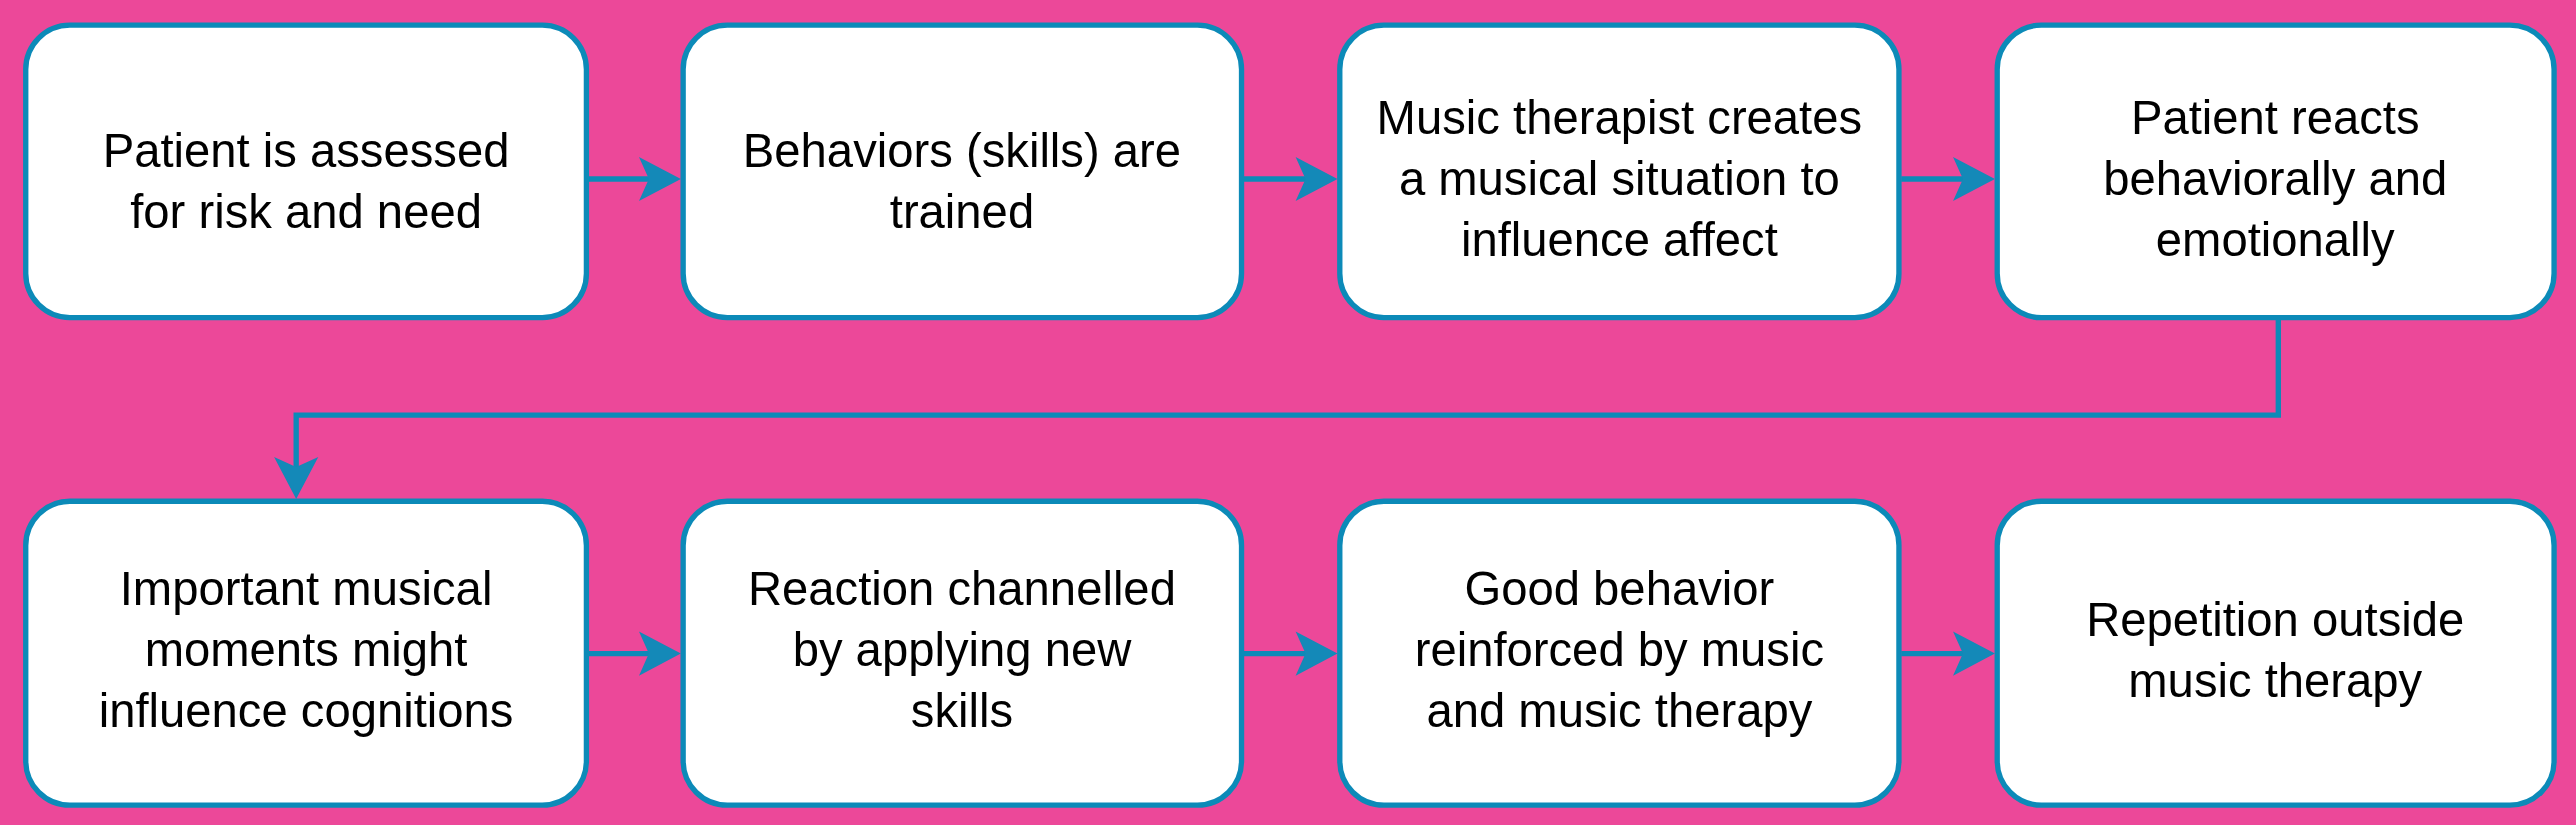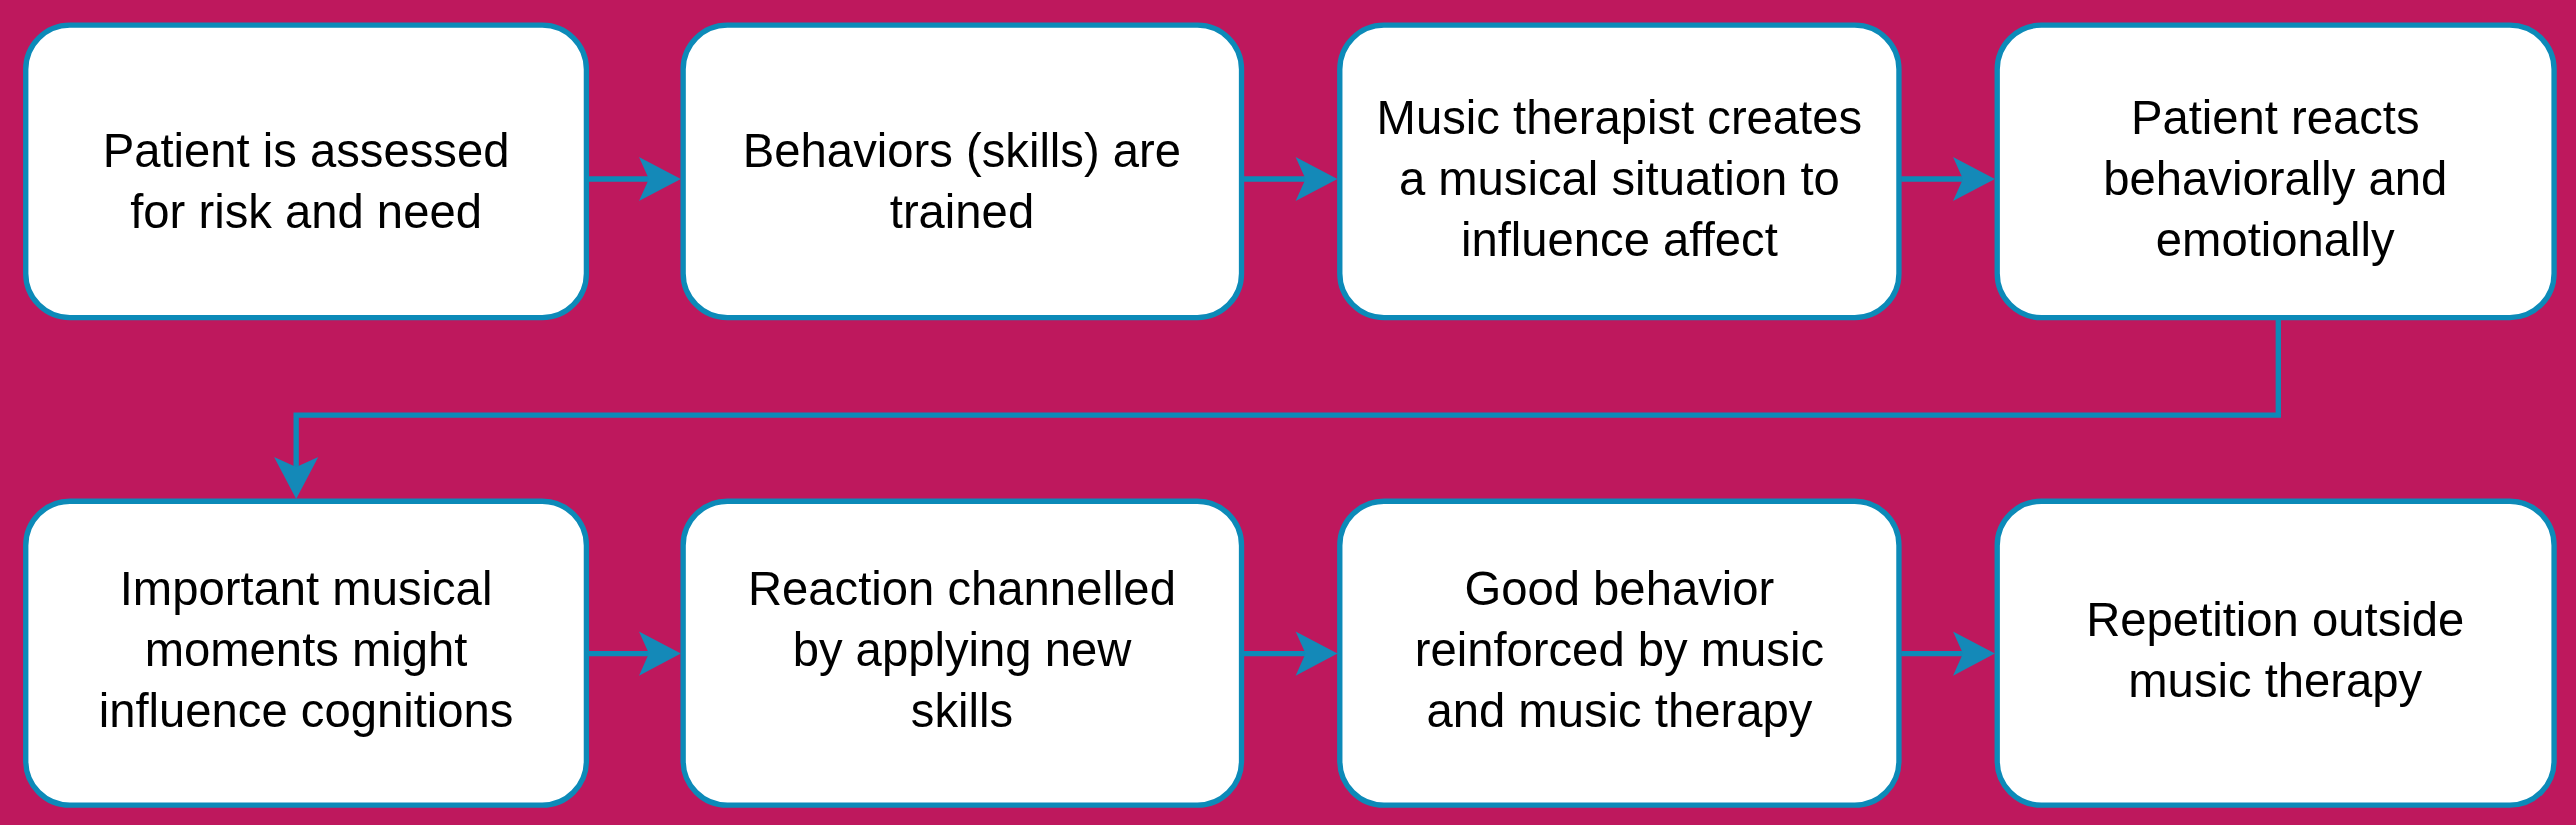--- a/index.html
+++ b/index.html
@@ -11,21 +11,21 @@
   body {
     width: 2576px;
     height: 825px;
     font-family: "Liberation Sans", sans-serif;
     overflow: hidden;
   }
   #flow-root {
     position: relative;
     width: 2576px;
     height: 825px;
-    background: #be185d;
+    background: #ec4899;
   }
   svg.flow-canvas {
     position: absolute;
     top: 0;
     left: 0;
     width: 2576px;
     height: 825px;
     display: block;
   }
   .node-rect {

